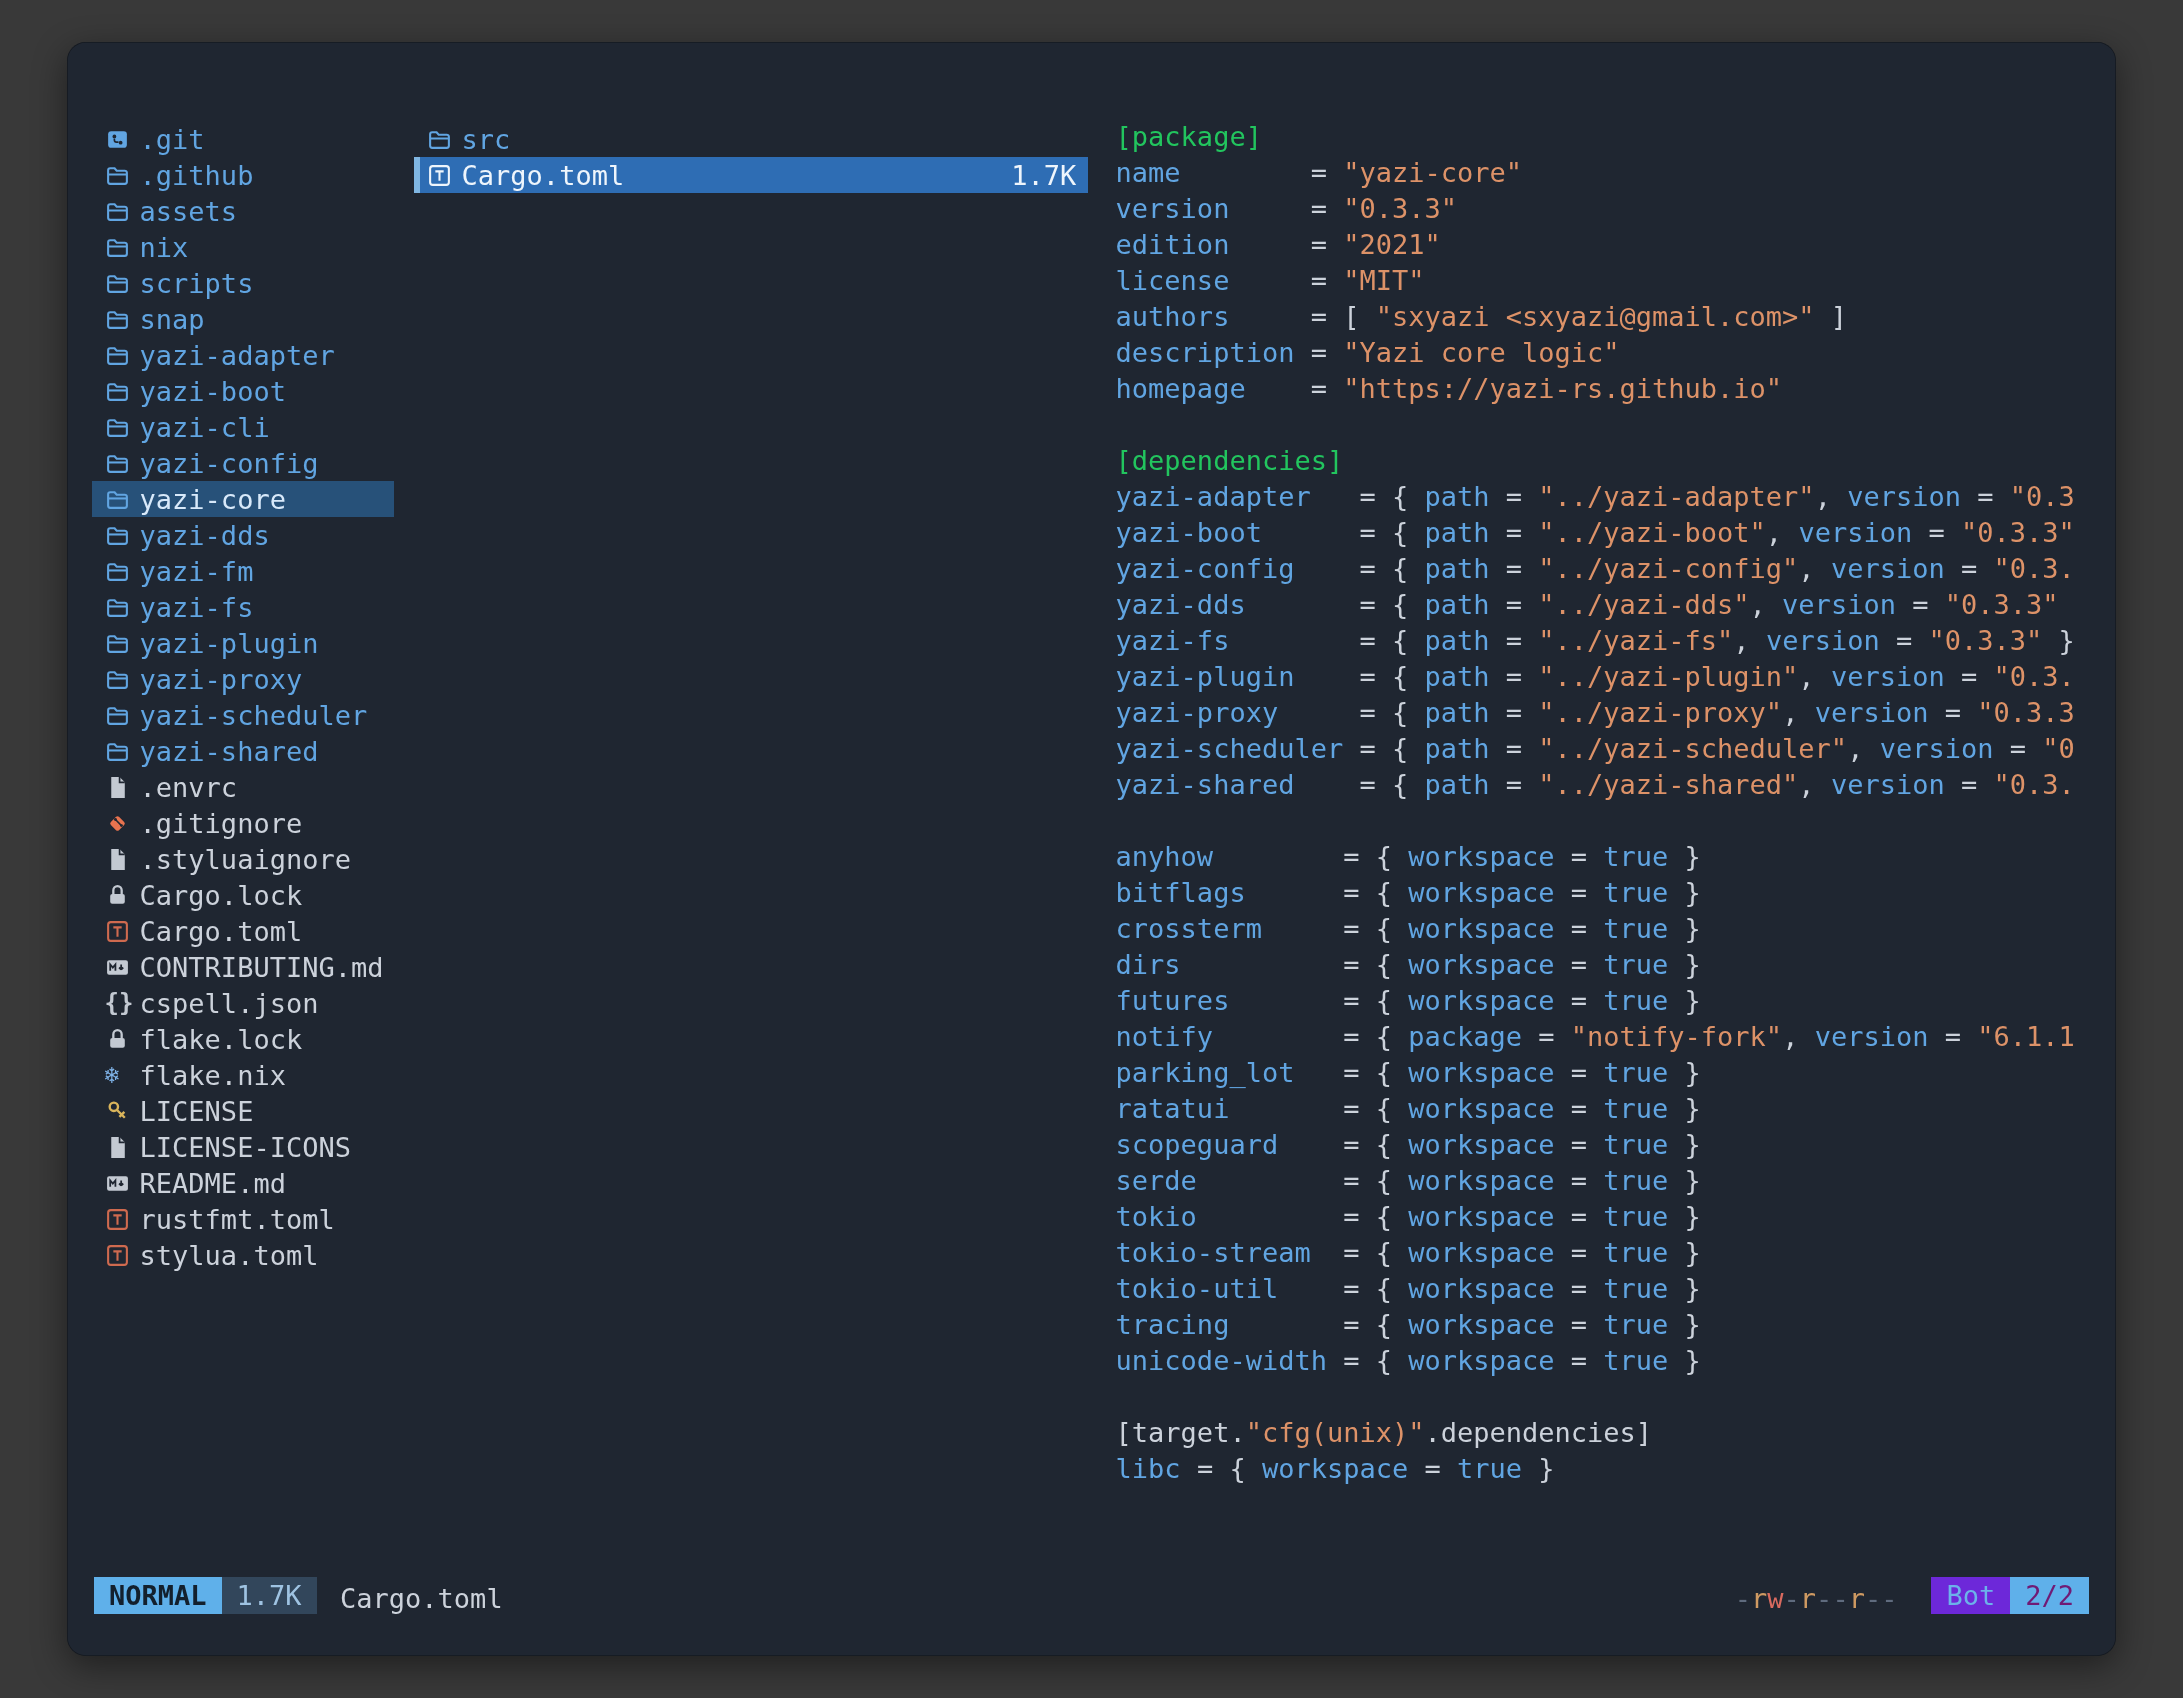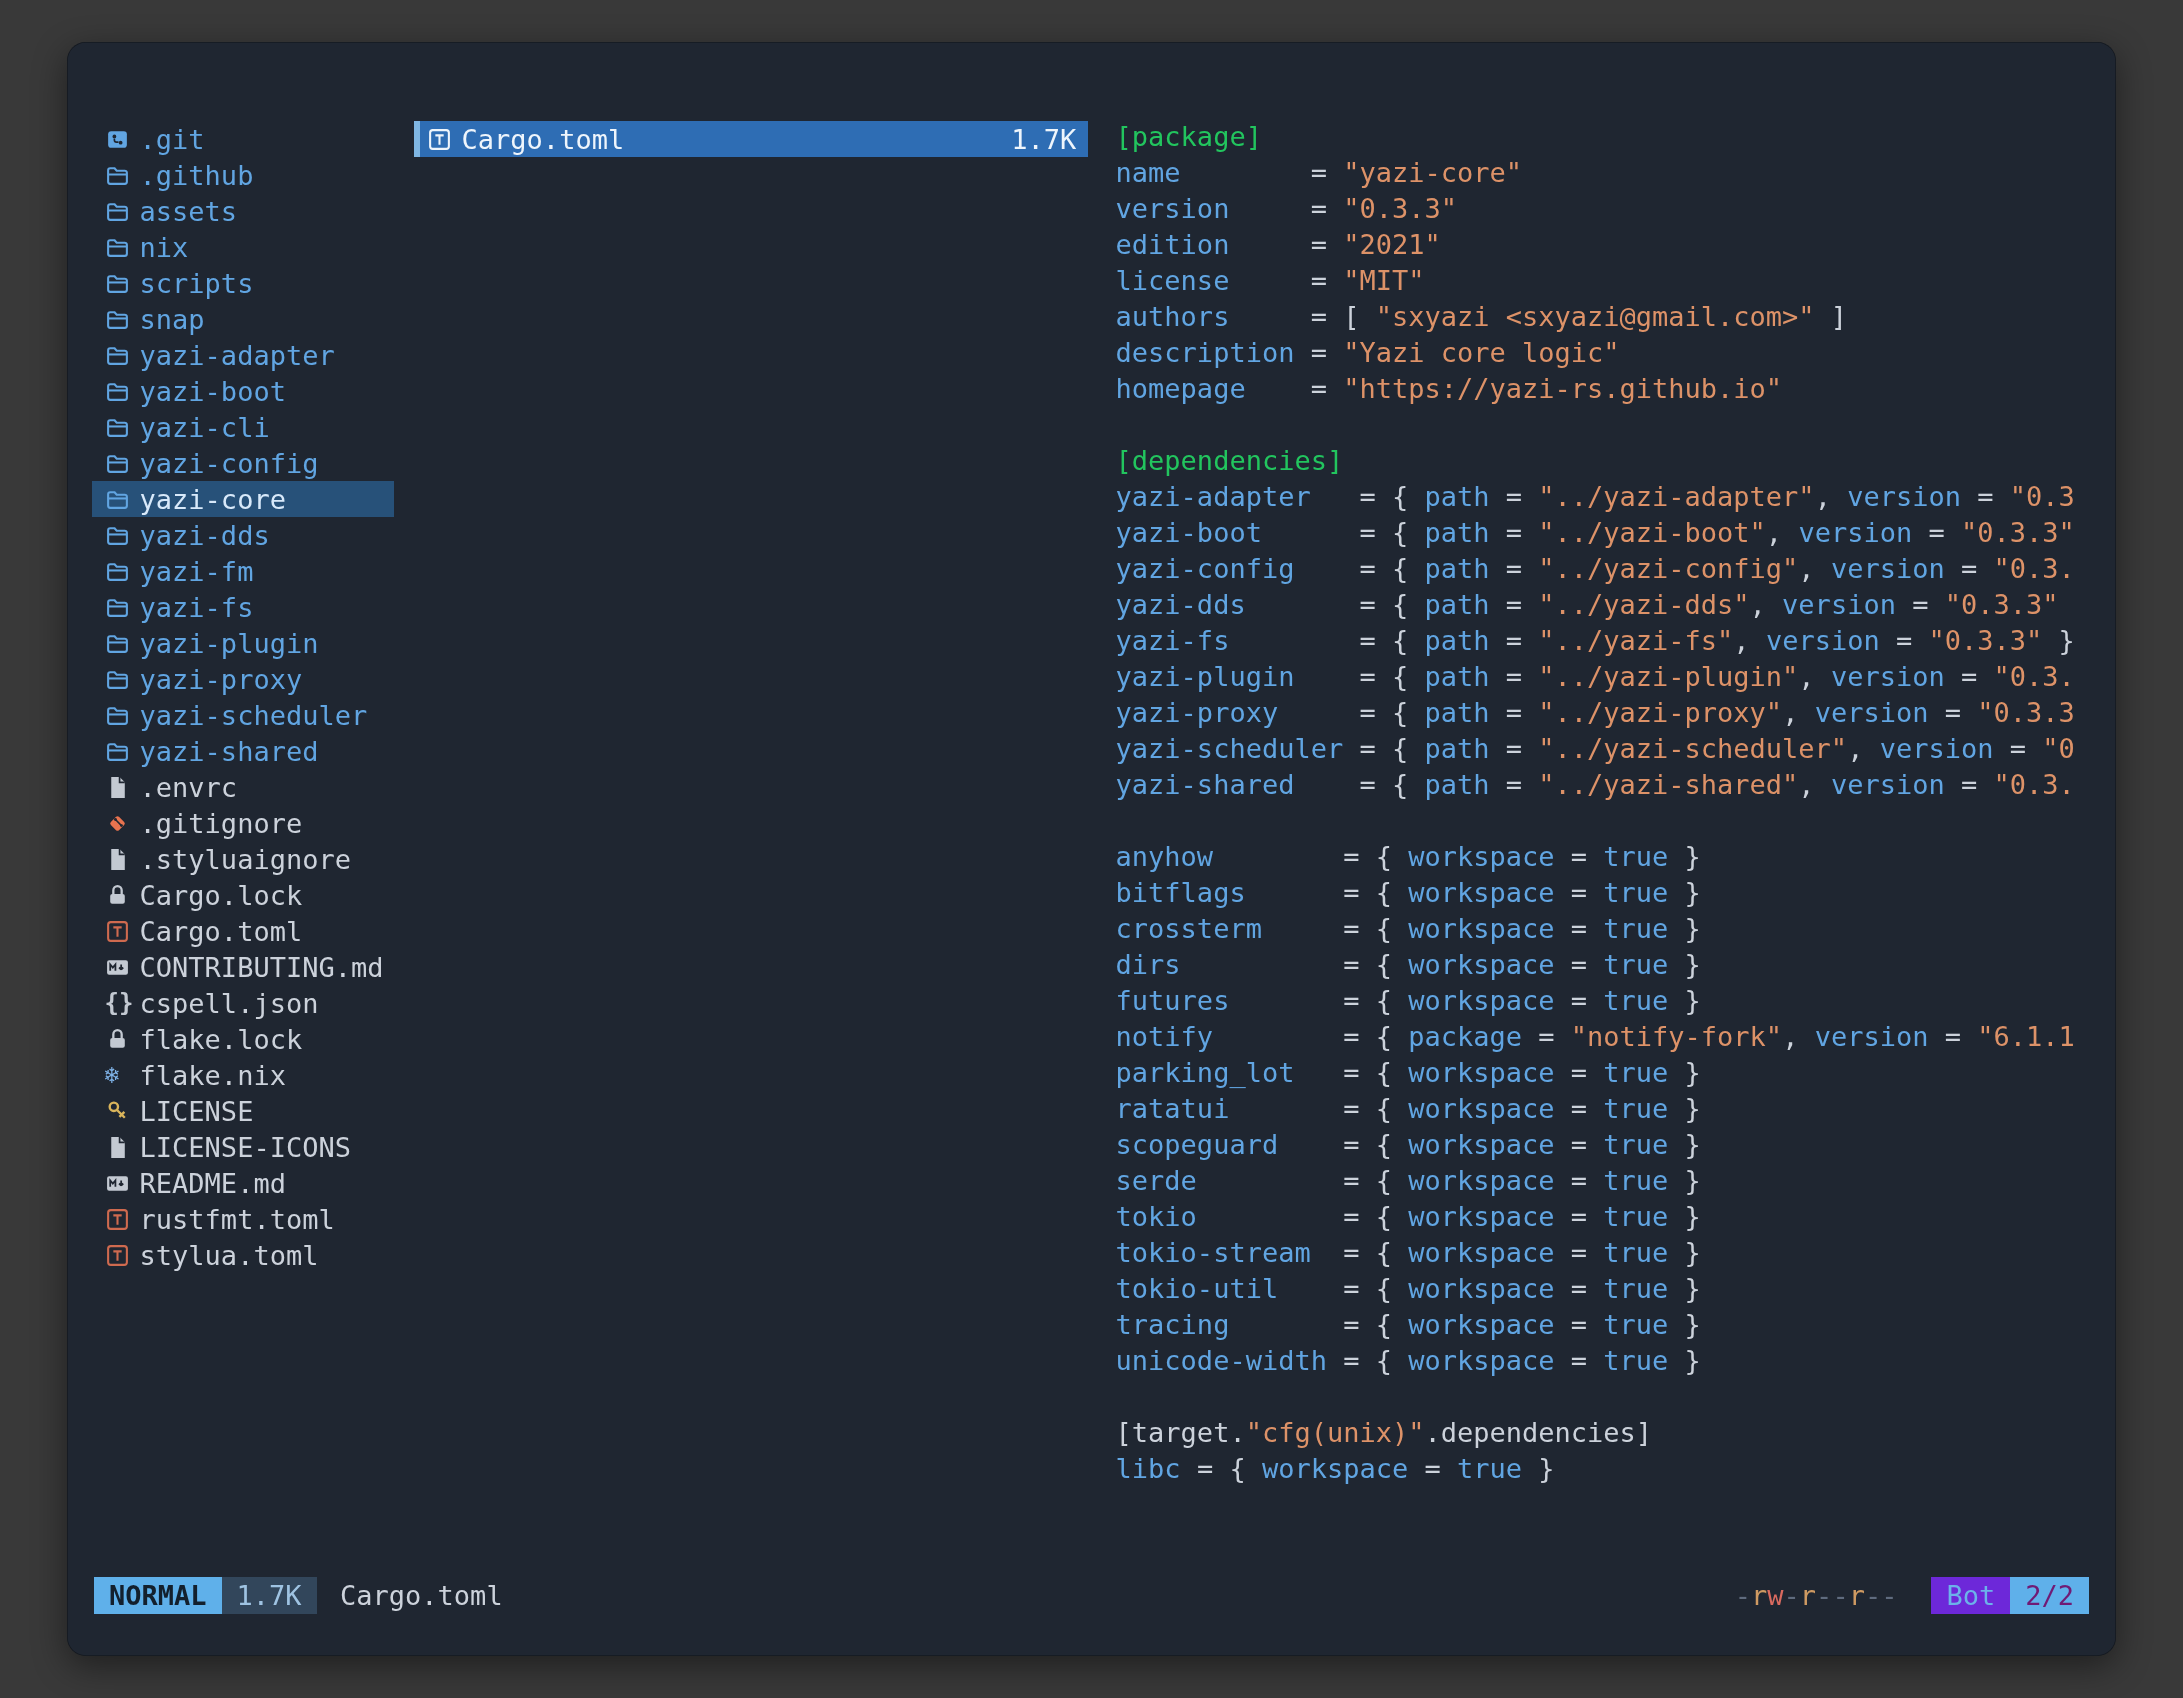--- a/index.html
+++ b/index.html
@@ -47,21 +47,21 @@
   .file-icon{color:#c3c9d2}
   
   .pline{white-space:pre;height:36px;overflow:hidden}
   .tk-k{color:#61a5e2}
   .tk-p{color:#ccd2db}
   .tk-s{color:#dd9268}
   .tk-c{color:#97c278}
   .tk-b{color:#61a5e2}
   .tk-sec{color:#22c55e}
   
-  .statusbar{position:absolute;left:0;right:0;bottom:42px;height:37px;display:flex;align-items:center;padding:0 27px}
+  .statusbar{position:absolute;left:0;right:0;bottom:42px;height:37px;display:flex;align-items:flex-end;padding:0 27px}
   .badge{height:37px;display:inline-flex;align-items:center;padding:0 15px;white-space:pre}
   .badge.mode{background:#5fb0ea;color:#13202d;font-weight:bold}
   .badge.size-badge{background:#32465b;color:#9fc3e2}
   .fname{margin-left:23.5px;color:#ccd2db;white-space:pre}
   .perms{margin-left:auto;white-space:pre}
   .pm-d{color:#5f6b7e}.pm-r{color:#cf9a62}.pm-w{color:#d96a5f}
   .badge.bot{background:#6d28d9;color:#6cb2ea;margin-left:34px}
   .badge.count{background:#5fb0ea;color:#701a75}
 </style>
 </head>
@@ -353,20 +353,29 @@
           <span class="icon toml-icon">
             <svg viewBox="0 0 24 24">
               <rect x="3" y="3" width="18" height="18" rx="2.5" fill="none" stroke="currentColor" stroke-width="2"></rect>
               <path d="M8 8h8M12 8v9" stroke="currentColor" stroke-width="2" fill="none"></path>
             </svg>
           </span>
           <span class="label">stylua.toml</span>
         </div>
       </div>
     <div class="pane current" id="current-pane">
+        <div class="row dir">
+          <span class="icon folder-icon">
+            <svg viewBox="0 0 24 24">
+              <path d="M3 7a2 2 0 0 1 2-2h4.2l2 2.4H19a2 2 0 0 1 2 2V18a2 2 0 0 1-2 2H5a2 2 0 0 1-2-2z" fill="none" stroke="currentColor" stroke-width="2"></path>
+              <path d="M3 11h18" stroke="currentColor" stroke-width="2"></path>
+            </svg>
+          </span>
+          <span class="label">src</span>
+        </div>
         <div class="row file selected">
           <span class="marker"></span>
           <span class="icon toml-icon">
             <svg viewBox="0 0 24 24">
               <rect x="3" y="3" width="18" height="18" rx="2.5" fill="none" stroke="currentColor" stroke-width="2"></rect>
               <path d="M8 8h8M12 8v9" stroke="currentColor" stroke-width="2" fill="none"></path>
             </svg>
           </span>
           <span class="label">Cargo.toml</span>
           <span class="size">1.7K</span>

